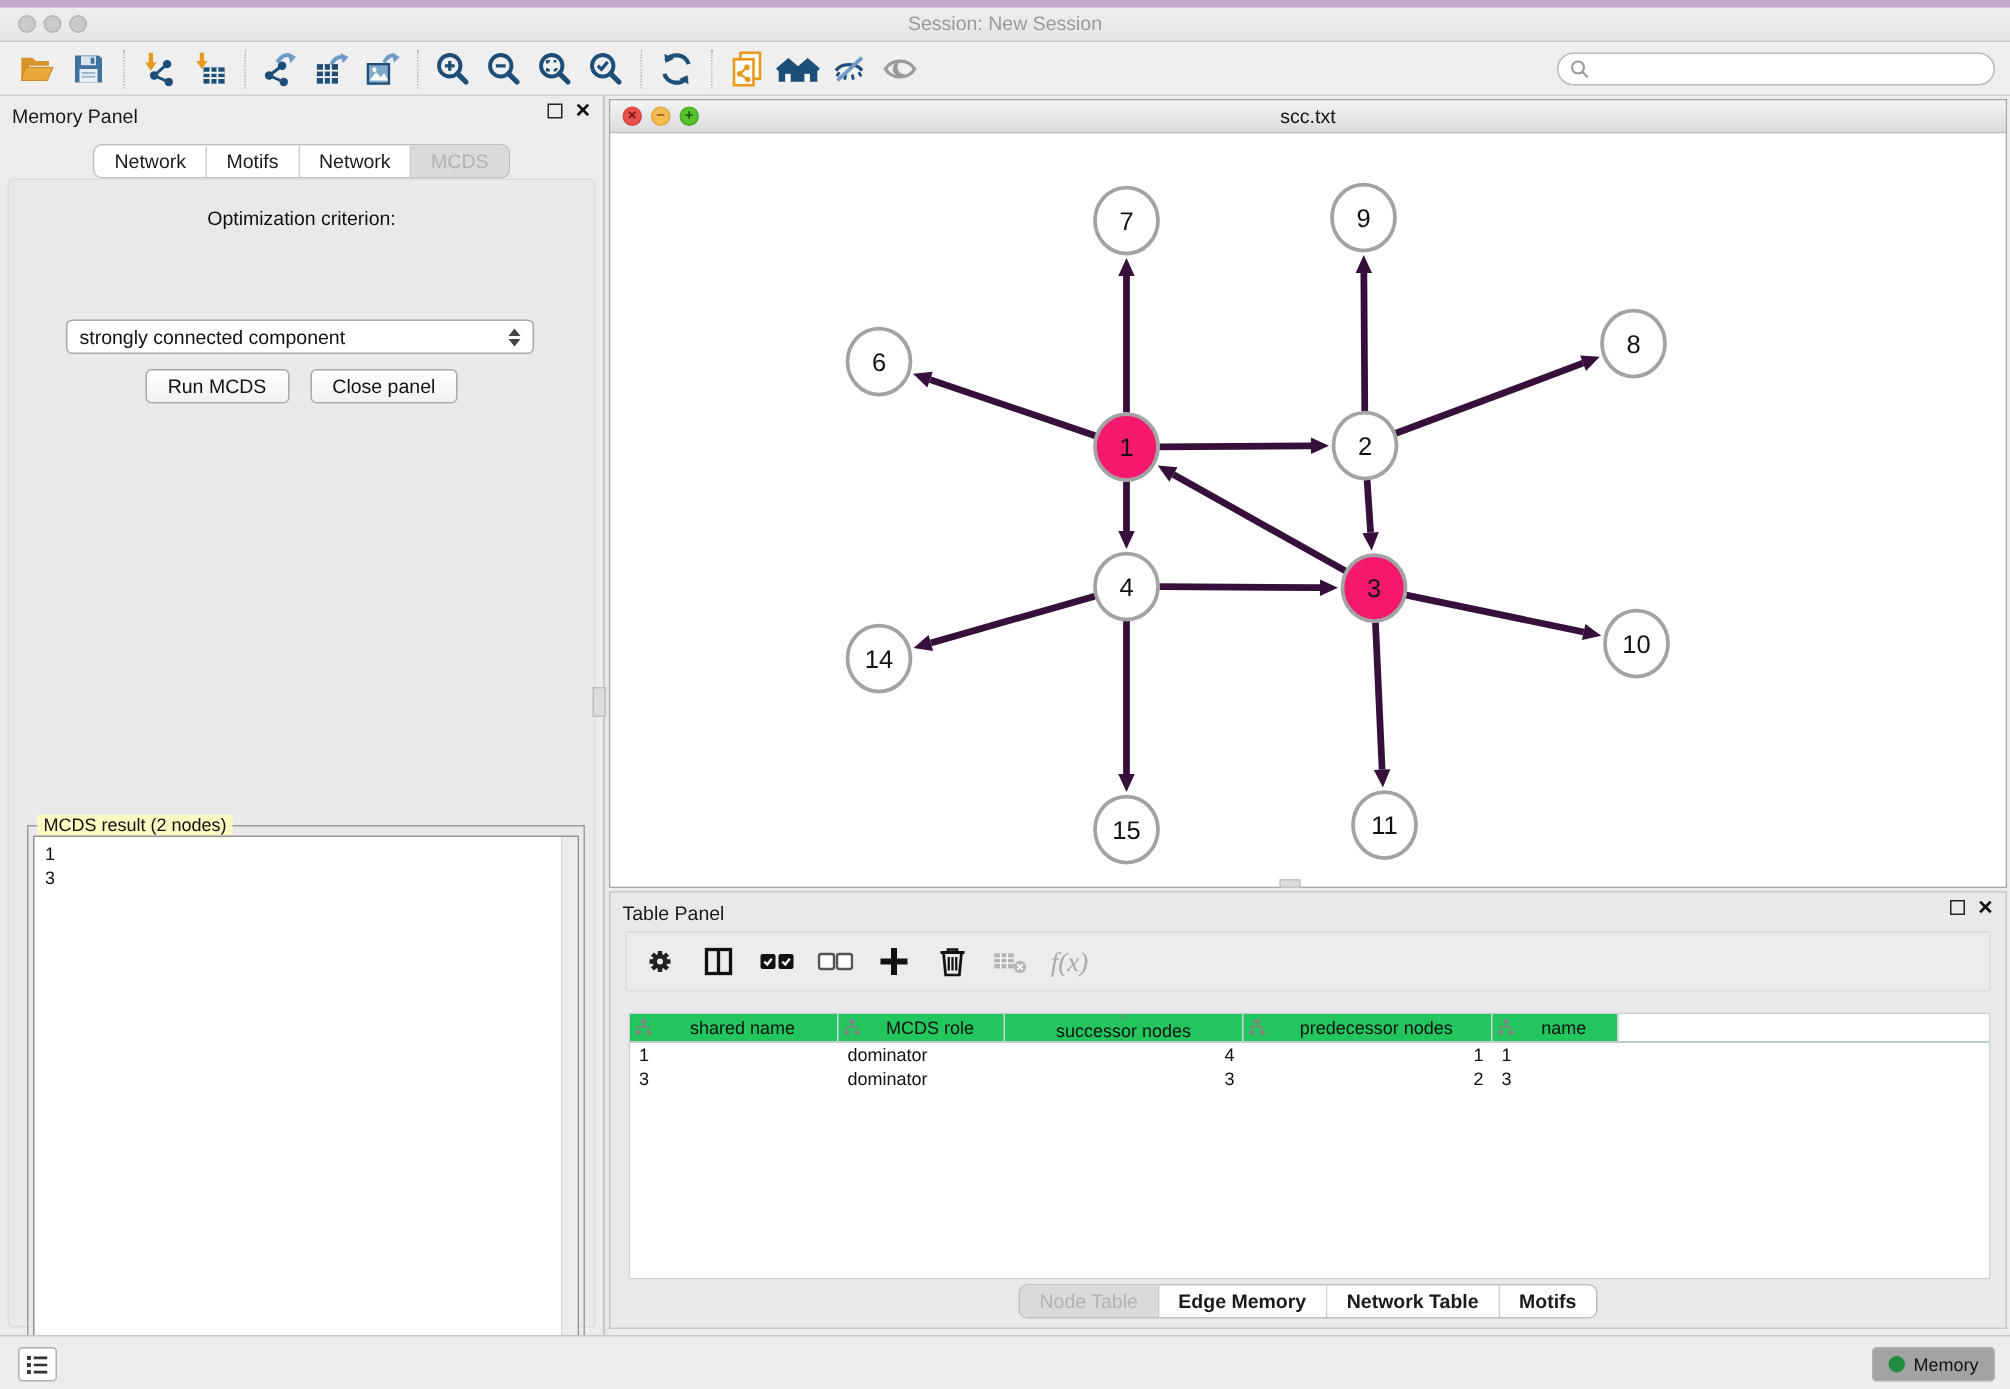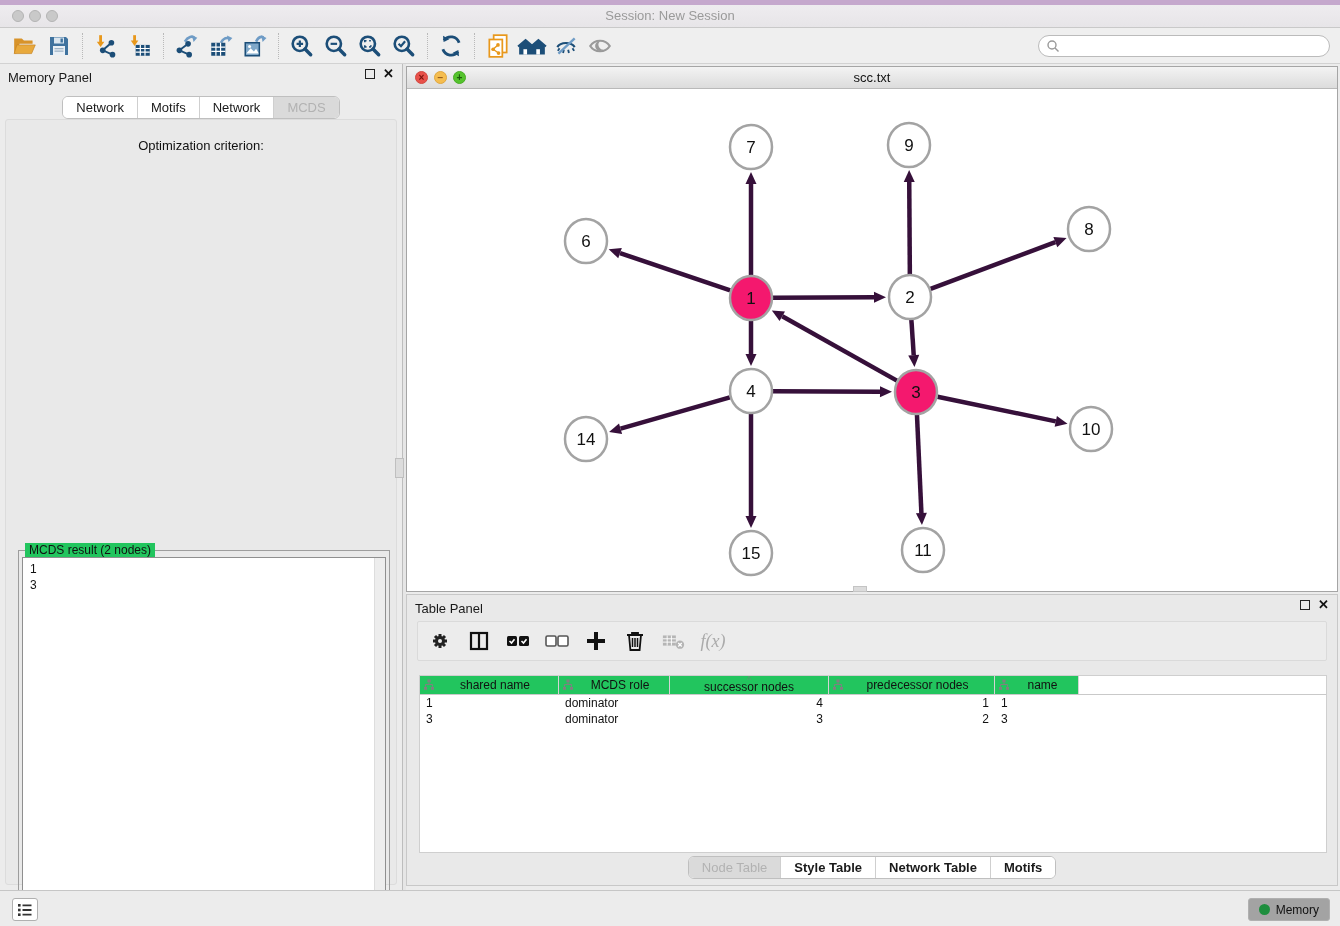--- a/index.html
+++ b/index.html
@@ -53,21 +53,21 @@
   .dropdown .dd-label { flex:1; }
   .dd-spin { display:flex; flex-direction:column; align-items:center; gap:2px; }
   .dd-spin i { display:block; width:0; height:0; border-left:4px solid transparent; border-right:4px solid transparent; }
   .dd-up { border-bottom:5px solid #444; }
   .dd-down { border-top:5px solid #444; }
   .btnrow { position:absolute; left:0; top:126px; width:100%; display:flex; justify-content:center; gap:14px; }
   .pushbtn { background:linear-gradient(#ffffff,#f1f1f1); border:1px solid #a9a9a9; border-radius:4px;
     font-size:13px; padding:3px 14px; color:#111; font-family:"Liberation Sans", sans-serif; }
   .groupbox { position:absolute; left:12px; top:430px; width:372px; height:384px;
     border:1px solid #9d9d9d; }
-  .groupbox .legend { position:absolute; left:6px; top:-8px; background:#22c55e; padding:0 4px;
+  .groupbox .legend { position:absolute; left:6px; top:-8px; background:#fef9c3; padding:0 4px;
     font-size:12px; color:#111; }
   .result-area { position:absolute; left:3px; top:6px; right:3px; bottom:3px; background:#fff;
     border:1px solid #8f8f8f; overflow:hidden; }
   .result-scroll { position:absolute; right:0; top:0; bottom:0; width:11px; background:#ededed;
     border-left:1px solid #ddd; }
   .result-lines { padding:3px 0 0 7px; font-size:12px; line-height:16px; color:#111; }
   
   .vsplit { position:absolute; left:402px; top:64px; width:4px; height:826px; background:#e6e6e6;
     border-left:1px solid #bdbdbd; }
   .vsplit .handle { position:absolute; left:-8px; top:394px; width:9px; height:20px;
@@ -283,20 +283,31 @@
   <div class="tabrow cp-tabs" style="top:32px">
     <div class="tabgroup">
         <div class="tab">Network</div>
         <div class="tab">Motifs</div>
         <div class="tab">Network</div>
         <div class="tab selected">MCDS</div>
       </div>
   </div>
   <div class="cp-body">
     <div class="opt-label">Optimization criterion:</div>
+    <div class="dropdown">
+      <span class="dd-label">strongly connected component</span>
+      <span class="dd-spin">
+          <i class="dd-up"></i>
+          <i class="dd-down"></i>
+        </span>
+    </div>
+    <div class="btnrow">
+      <button class="pushbtn">Run MCDS</button>
+      <button class="pushbtn">Close panel</button>
+    </div>
     <div class="groupbox">
       <span class="legend">MCDS result (2 nodes)</span>
       <div class="result-area">
         <div class="result-lines">
             <div>1</div>
             <div>3</div>
           </div>
         <div class="result-scroll"></div>
       </div>
     </div>
@@ -492,21 +503,21 @@
           <div class="dt-cell" style="width: 111px; text-align: left;">dominator</div>
           <div class="dt-cell" style="width: 159px; text-align: right;">3</div>
           <div class="dt-cell" style="width: 166px; text-align: right;">2</div>
           <div class="dt-cell" style="width: 84px; text-align: left;">3</div>
         </div>
       </div>
   </div>
   <div class="tabrow tp-tabs" style="position:absolute; bottom:6px;">
     <div class="tabgroup">
         <div class="tab selected">Node Table</div>
-        <div class="tab bold">Style Table</div>
+        <div class="tab bold">Edge Memory</div>
         <div class="tab bold">Network Table</div>
         <div class="tab bold">Motifs</div>
       </div>
   </div>
 </div>
 
 <div class="statusbar">
   <div class="listbtn">
     <svg width="16" height="14" viewBox="0 0 16 14">
         <rect x="1" y="1" width="2.6" height="2.6" fill="#333"></rect>

